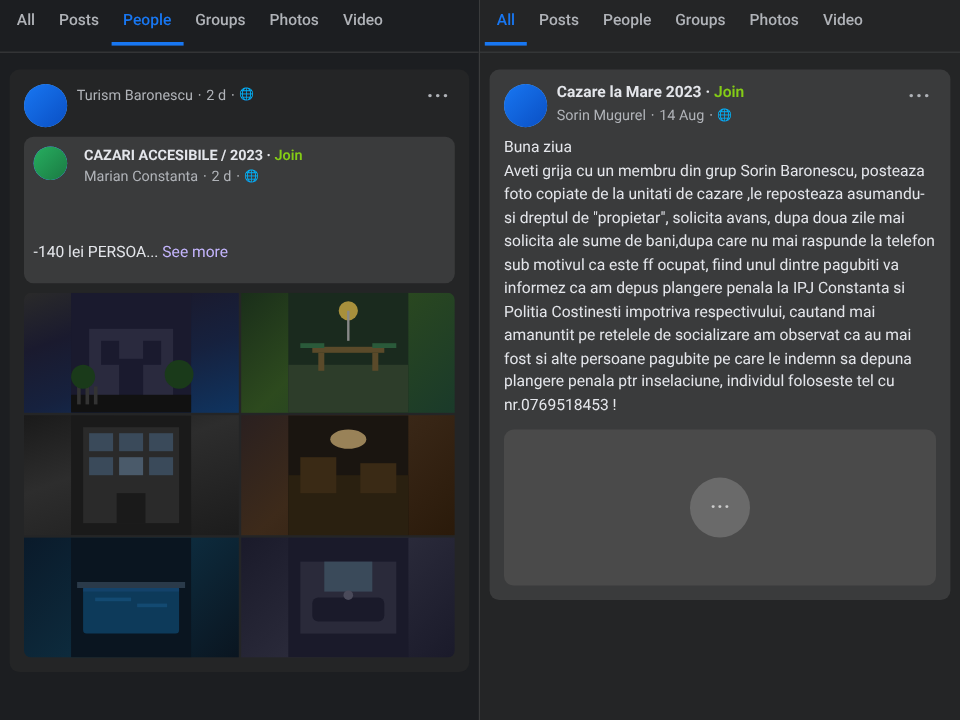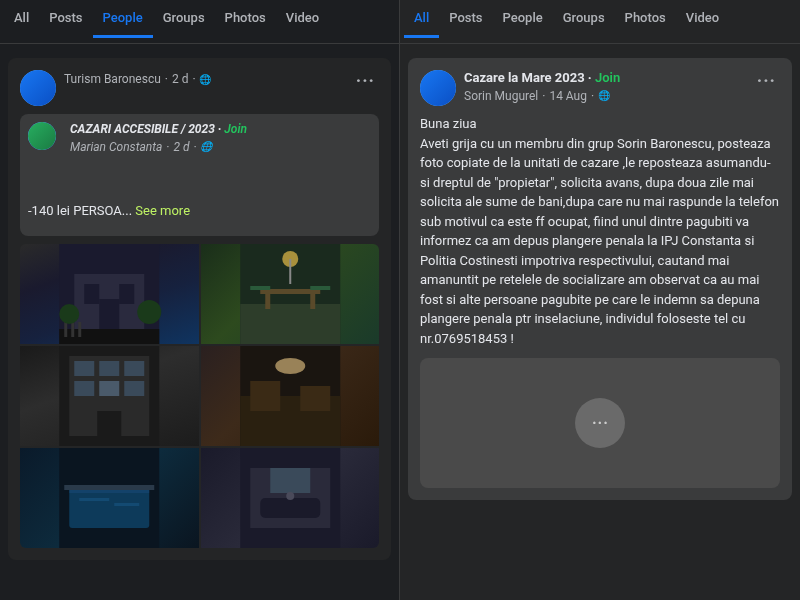--- a/index.html
+++ b/index.html
@@ -115,21 +115,21 @@
     }
 
     .post-group-name {
       font-size: 13px;
       font-weight: 700;
       color: #e4e6eb;
       line-height: 1.3;
     }
 
     .post-join {
-      color: #22c55e;
+      color: #84cc16;
       font-weight: 600;
     }
 
     .post-author-line {
       font-size: 12px;
       color: #b0b3b8;
       display: flex;
       align-items: center;
       gap: 4px;
       margin-top: 2px;
@@ -154,21 +154,21 @@
       line-height: 1.5;
       margin-bottom: 8px;
     }
 
     .post-content .red-text {
       color: #ff4444;
       font-weight: 700;
     }
 
     .post-content .see-more {
-      color: #bef264;
+      color: #c4b5fd;
       cursor: pointer;
     }
 
     
     .image-grid {
       border-radius: 6px;
       overflow: hidden;
       display: grid;
       gap: 2px;
     }
@@ -273,21 +273,21 @@
           </div>
         </div>
         <div class="more-btn">···</div>
       </div>
 
       <div class="post-card" style="background:#3a3b3c; margin: 0 0 8px 0; padding: 8px;">
         <div class="post-header">
           <div class="avatar" style="width:28px;height:28px;font-size:11px;">
             <div style="width:28px;height:28px;border-radius:50%;background:linear-gradient(135deg,#27ae60,#1a7a42);"></div>
           </div>
-          <div class="post-meta" style="margin-left:6px;font-style:italic;">
+          <div class="post-meta" style="margin-left:6px;">
             <div class="post-group-name" style="font-size:12px;">
               CAZARI ACCESIBILE / 2023 · <span class="post-join">Join</span>
             </div>
             <div class="post-author-line">
               <span>Marian Constanta</span>
               · <span>2 d</span>
               · <span class="globe-icon">🌐</span>
             </div>
           </div>
         </div>

